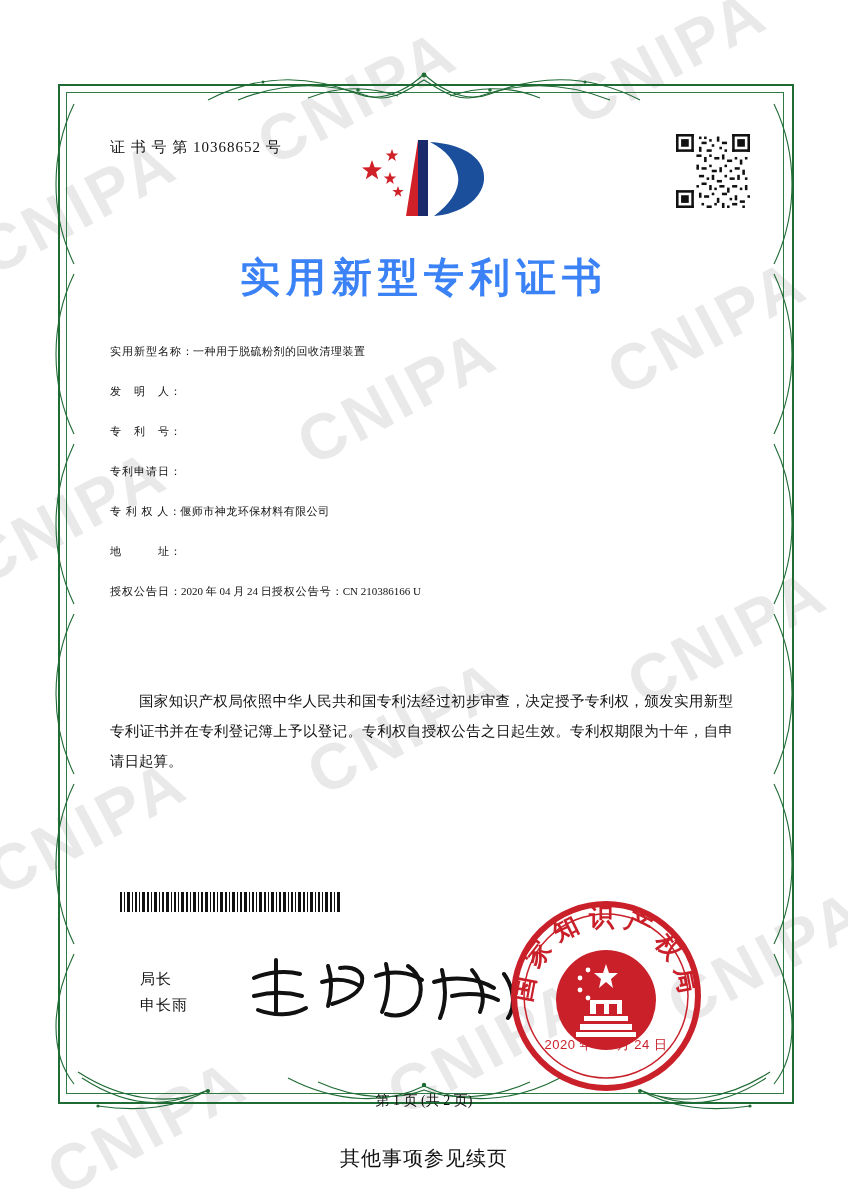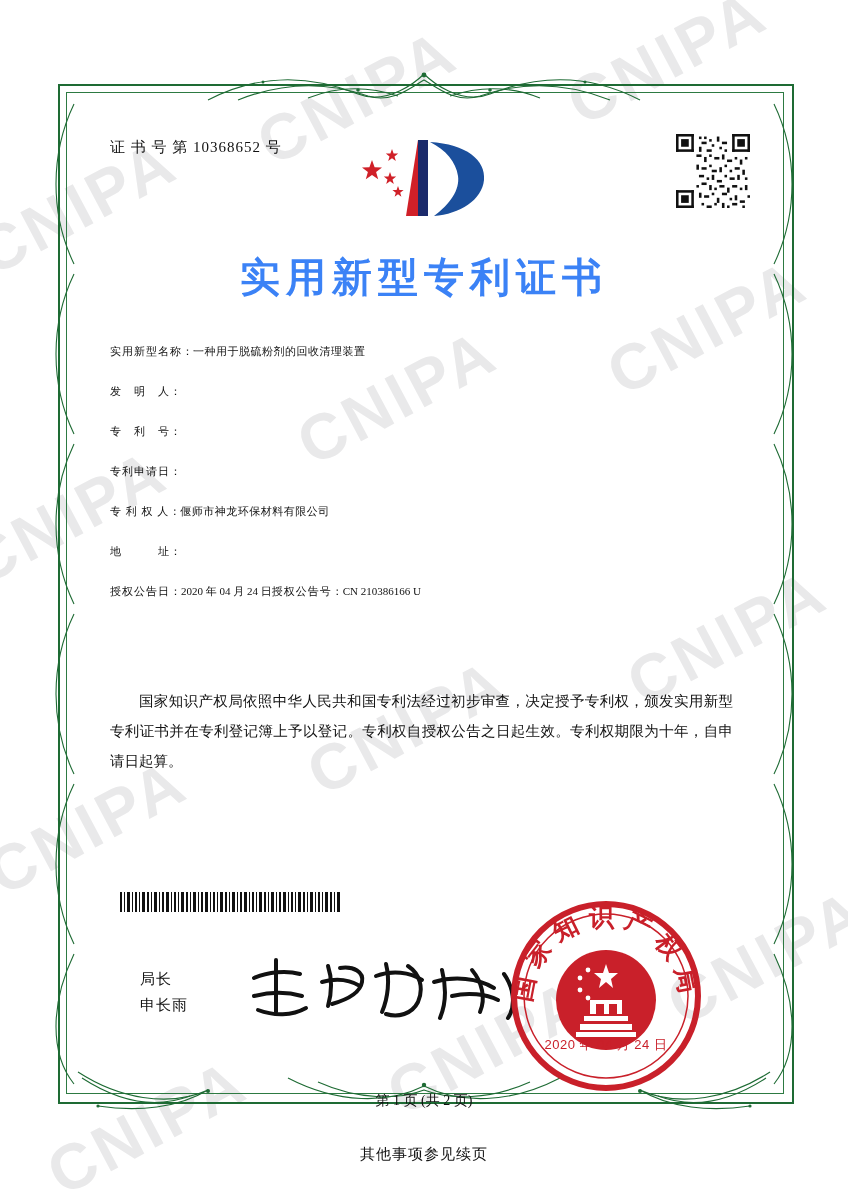--- a/index.html
+++ b/index.html
@@ -210,21 +210,21 @@
     font-size: 14px;
     color: #111;
   }
 
   .footnote {
     position: absolute;
     left: 0;
     right: 0;
     top: 1145px;
     text-align: center;
-    font-size: 15px;
+    font-size: 20px;
     color: #111;
     letter-spacing: 1px;
     z-index: 5;
   }
 </style>
 </head>
 <body>
 
 <div class="page">
 

